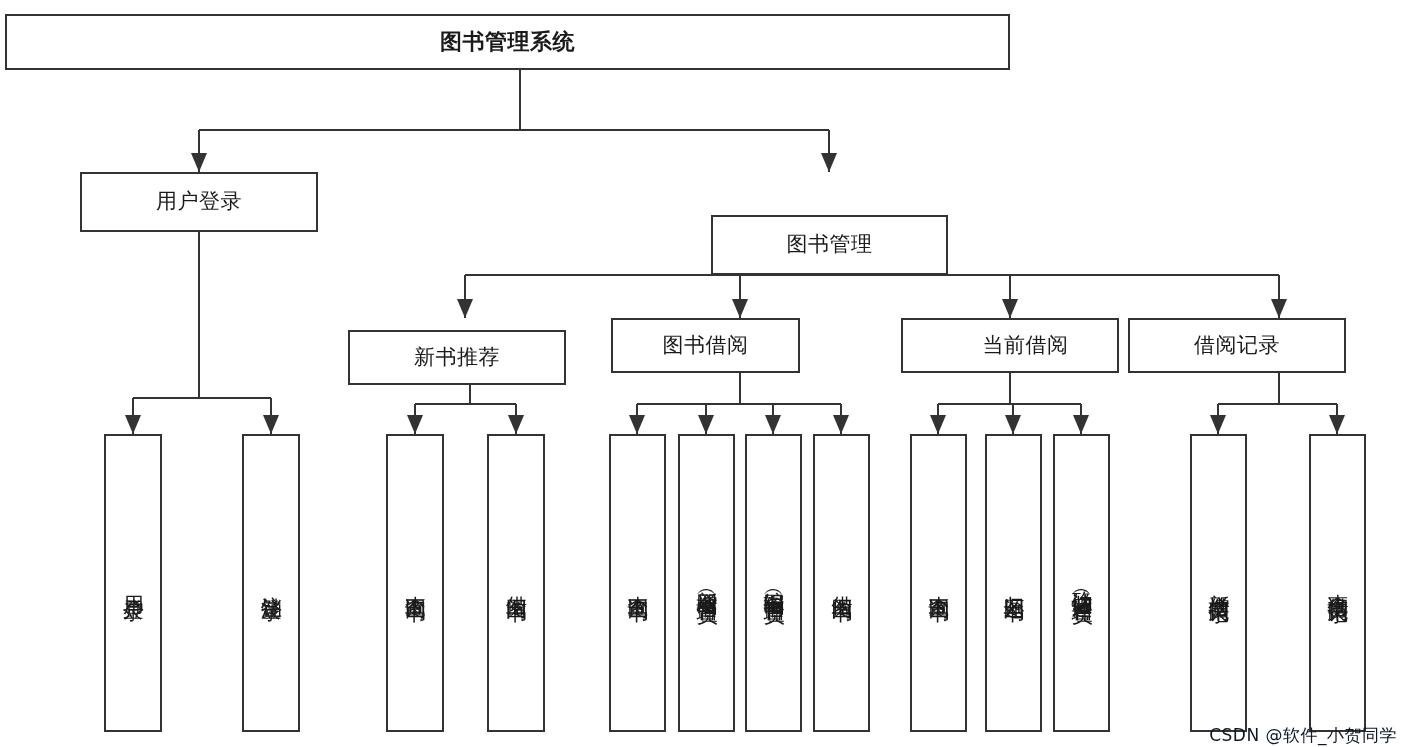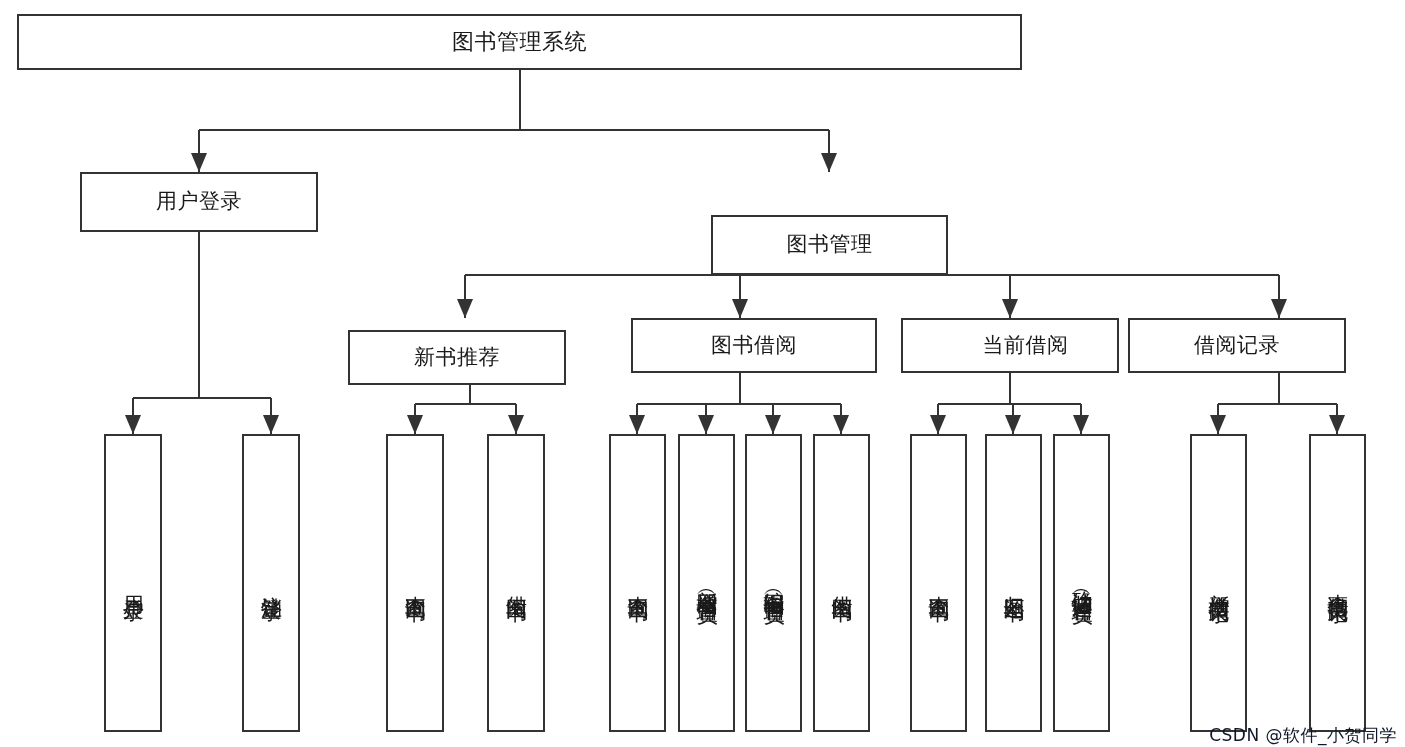--- a/index.html
+++ b/index.html
@@ -117,27 +117,27 @@
       <line x1="1081" y1="404" x2="1081" y2="434" stroke="#333333" stroke-width="2.5" shape-rendering="crispEdges"></line>
       <polygon points="1073,415 1089,415 1081,434" fill="#333333"></polygon>
       <line x1="1279" y1="373" x2="1279" y2="404" stroke="#333333" stroke-width="2.5" shape-rendering="crispEdges"></line>
       <line x1="1218" y1="404" x2="1337" y2="404" stroke="#333333" stroke-width="2.5" shape-rendering="crispEdges"></line>
       <line x1="1218" y1="404" x2="1218" y2="434" stroke="#333333" stroke-width="2.5" shape-rendering="crispEdges"></line>
       <polygon points="1210,415 1226,415 1218,434" fill="#333333"></polygon>
       <line x1="1337" y1="404" x2="1337" y2="434" stroke="#333333" stroke-width="2.5" shape-rendering="crispEdges"></line>
       <polygon points="1329,415 1345,415 1337,434" fill="#333333"></polygon>
     </svg>
 
-  <div class="node node-h node-root" id="node-root" style="left: 17px; top: 14px; width: 1005px; height: 56px;">图书管理系统</div>
+  <div class="node node-h node-root" id="node-root" style="left: 5px; top: 14px; width: 1005px; height: 56px; font-weight: bold;">图书管理系统</div>
 
   <div class="node node-h" id="node-l2-0" style="left: 80px; top: 172px; width: 238px; height: 60px;">用户登录</div>
   <div class="node node-h" id="node-l2-1" style="left: 711px; top: 172px; width: 237px; height: 60px; margin-top: 43px;">图书管理</div>
 
   <div class="node node-h" id="node-l3-0" style="left: 348px; top: 318px; width: 218px; height: 55px; margin-top: 12px;">新书推荐</div>
-  <div class="node node-h" id="node-l3-1" style="left: 631px; top: 318px; width: 246px; height: 55px;">图书借阅</div>
+  <div class="node node-h" id="node-l3-1" style="left: 611px; top: 318px; width: 189px; height: 55px;">图书借阅</div>
   <div class="node node-h" id="node-l3-2" style="left: 901px; top: 318px; width: 218px; height: 55px; padding-left: 31px;">当前借阅</div>
   <div class="node node-h" id="node-l3-3" style="left: 1128px; top: 318px; width: 218px; height: 55px;">借阅记录</div>
 
   <div class="node node-v" id="node-leaf-0" style="left: 104px; top: 434px; width: 58px; height: 298px;">用户登录</div>
   <div class="node node-v" id="node-leaf-1" style="left: 242px; top: 434px; width: 58px; height: 298px;">注销登录</div>
   <div class="node node-v" id="node-leaf-2" style="left: 386px; top: 434px; width: 58px; height: 298px;">查询图书</div>
   <div class="node node-v" id="node-leaf-3" style="left: 487px; top: 434px; width: 58px; height: 298px;">借阅图书</div>
   <div class="node node-v" id="node-leaf-4" style="left: 609px; top: 434px; width: 57px; height: 298px;">查询图书</div>
   <div class="node node-v" id="node-leaf-5" style="left: 678px; top: 434px; width: 57px; height: 298px;">新增图书（管理员）</div>
   <div class="node node-v" id="node-leaf-6" style="left: 745px; top: 434px; width: 57px; height: 298px;">编辑图书（管理员）</div>

